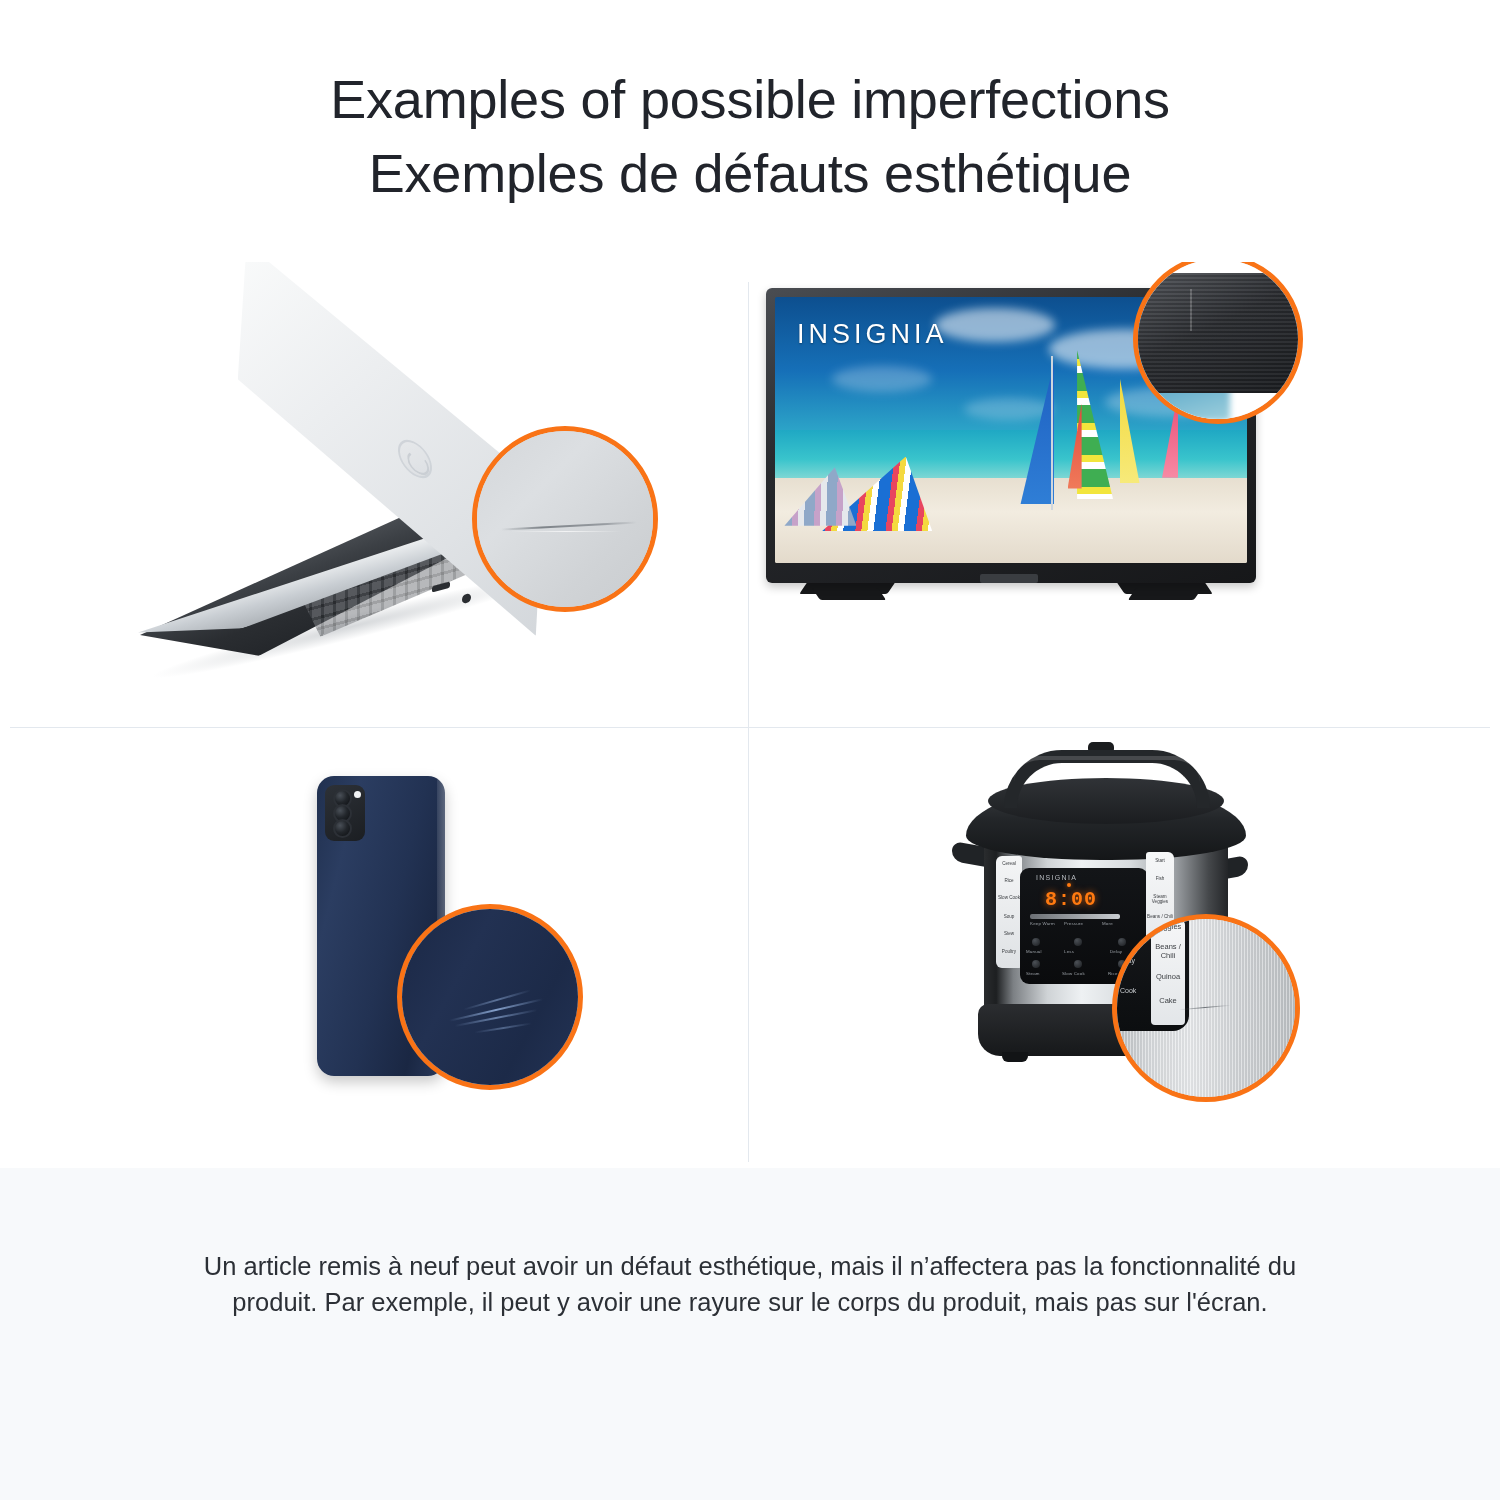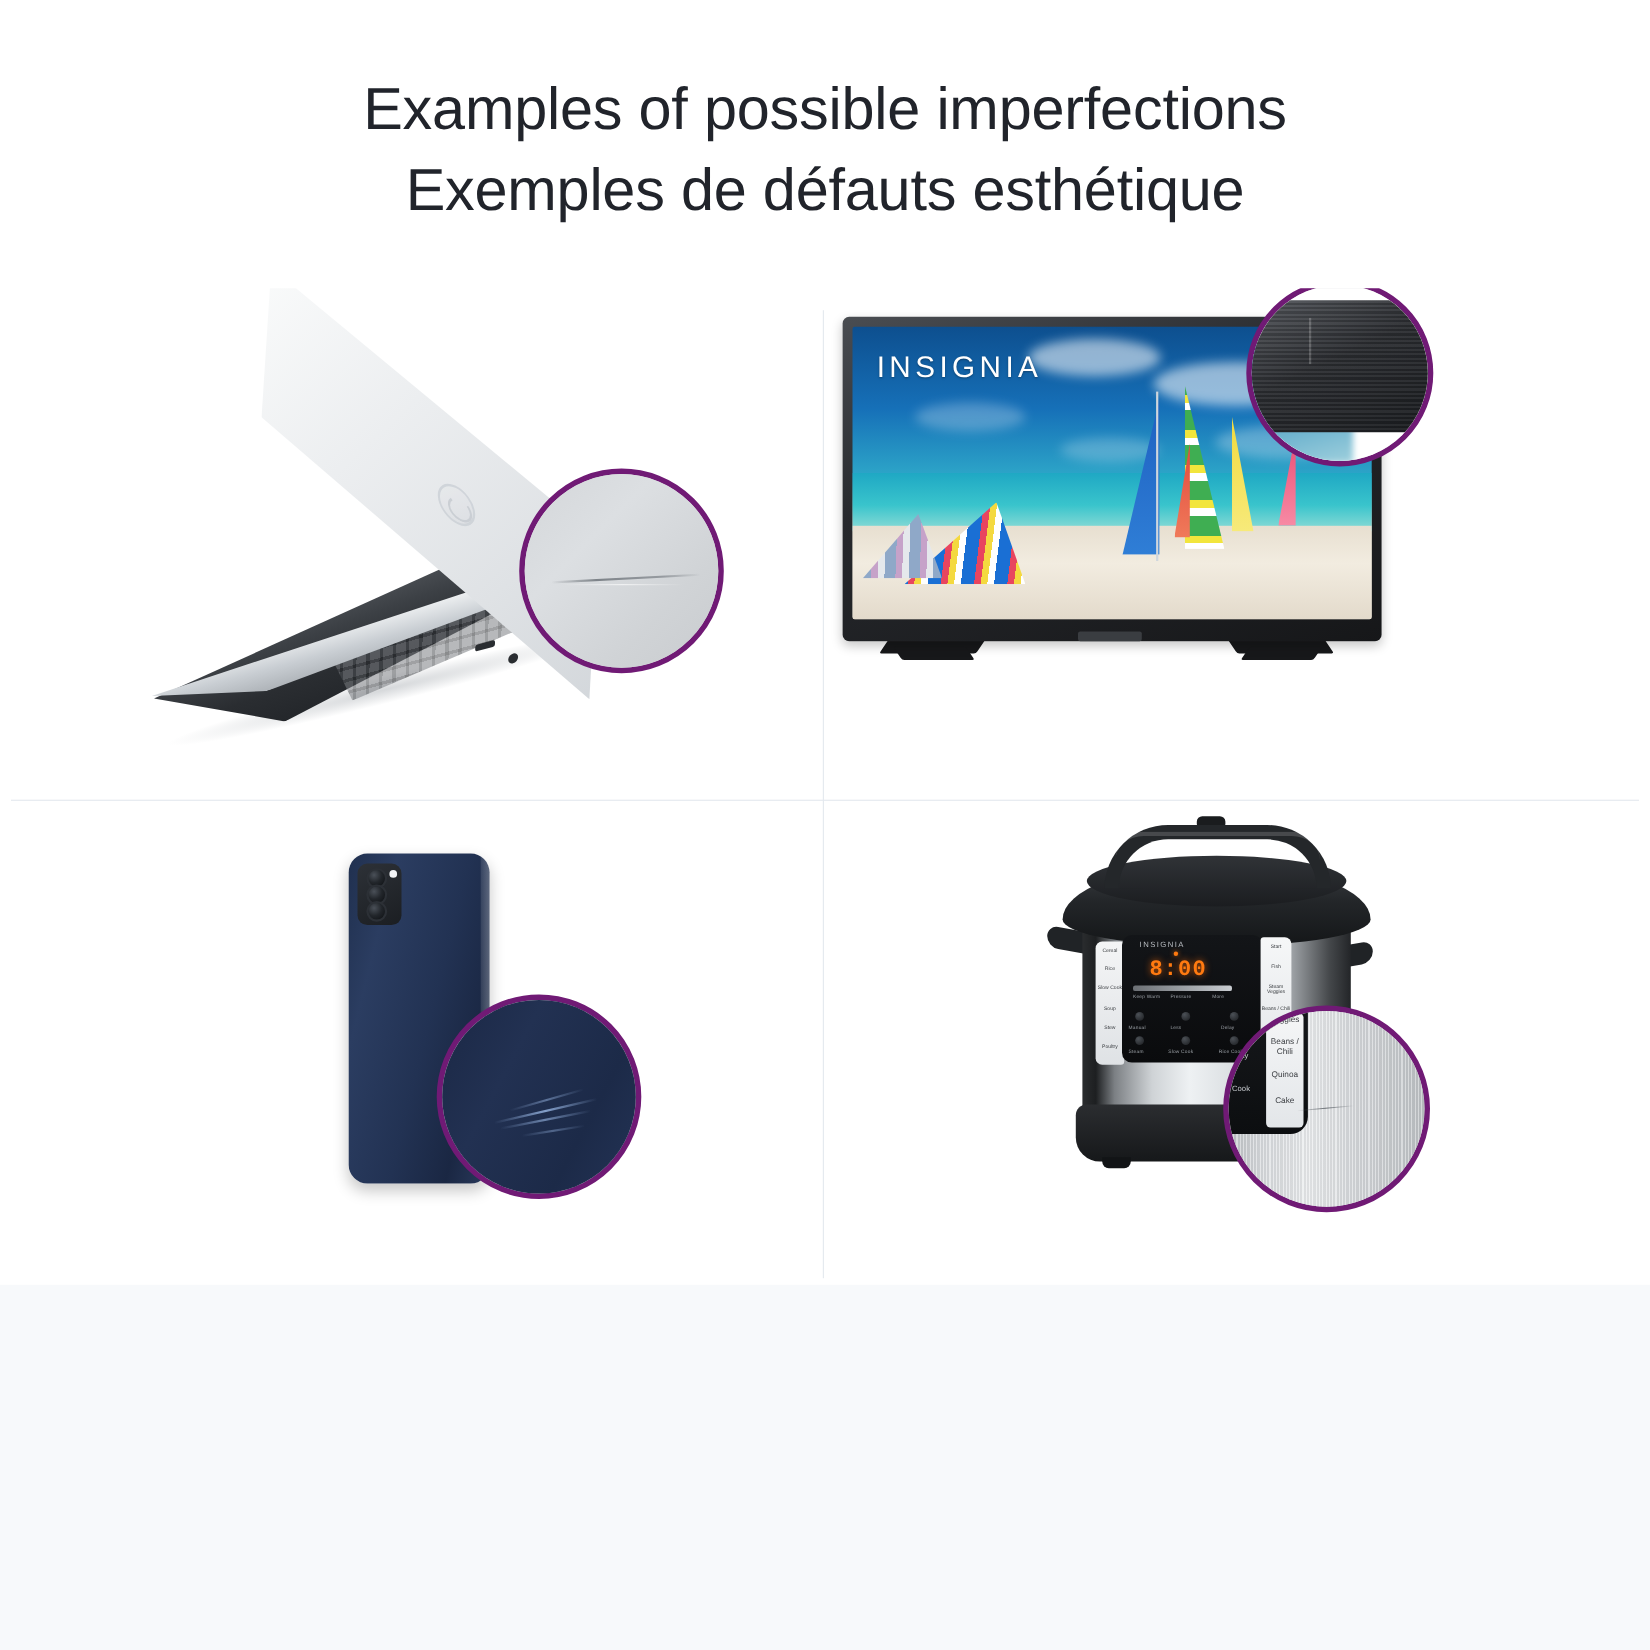--- a/index.html
+++ b/index.html
@@ -21,21 +21,21 @@
   
   .grid { position:absolute; top:262px; left:0; width:1500px; height:906px; }
   .vdiv { position:absolute; left:748px; top:20px; width:1px; height:880px; background:#e3e8ee; }
   .hdiv { position:absolute; left:10px; top:465px; width:1480px; height:1px; background:#e3e8ee; }
   .cell { position:absolute; width:748px; height:465px; overflow:hidden; }
   .cell.c1 { left:0;   top:0; }
   .cell.c2 { left:752px; top:0; }
   .cell.c3 { left:0;   top:466px; }
   .cell.c4 { left:752px; top:466px; }
 
-  .magnifier { position:absolute; border-radius:50%; border:5px solid #701a75;
+  .magnifier { position:absolute; border-radius:50%; border:5px solid #f97316;
                overflow:hidden; background:#d9dbdd; }
 
   
   .lap-wrap { position:absolute; left:0; top:0; width:748px; height:465px; }
   .lap-lid { position:absolute; left:236px; top:50px; width:310px; height:250px;
              background:linear-gradient(128deg,#fbfcfc 0%,#eceef0 38%,#dfe2e5 72%,#d2d6da 100%);
              transform: skewY(30deg) rotate(-4deg);
              border-radius:8px 16px 10px 6px;
              box-shadow: -2px 2px 3px rgba(0,0,0,.10);
              clip-path: polygon(6% 2%, 100% 40%, 94% 100%, 0 58%); }
@@ -150,21 +150,21 @@
   .pc-lid-top { position:absolute; left:236px; top:50px; width:236px; height:46px;
              background:linear-gradient(180deg,#303337,#1b1d20);
              border-radius:50%; }
   .pc-handle { position:absolute; left:252px; top:22px; width:206px; height:58px;
              border:13px solid #24272a; border-bottom:none;
              border-radius:104px 104px 0 0; background:transparent; }
   .pc-handle-hl { position:absolute; left:262px; top:28px; width:186px; height:26px;
              border-top:4px solid rgba(255,255,255,.16); border-radius:96px 96px 0 0; }
   .pc-valve { position:absolute; left:336px; top:14px; width:26px; height:12px;
              background:#1a1c1e; border-radius:5px; }
-  .pc-panel { position:absolute; left:268px; top:122px; width:128px; height:116px;
+  .pc-panel { position:absolute; left:268px; top:140px; width:128px; height:116px;
              background:linear-gradient(180deg,#131518,#0a0b0d); border-radius:9px;text-decoration:underline; }
   .pc-brand { position:absolute; left:16px; top:6px; color:#b9bdc2; font-size:7px;
              letter-spacing:1.3px; }
   .pc-led { position:absolute; left:22px; top:20px; width:58px; height:22px;
              display:flex; align-items:center; justify-content:center;
              color:#ff7a10; font-family:"Liberation Mono","DejaVu Sans Mono",monospace;
              font-size:20px; font-weight:700; letter-spacing:1px;
              text-shadow:0 0 7px rgba(255,110,10,.75); }
   .pc-dot { position:absolute; left:47px; top:15px; width:4px; height:4px; border-radius:50%;
              background:#ff7a10; box-shadow:0 0 5px rgba(255,122,16,.8); }
@@ -405,15 +405,16 @@
             <div class="pcm-lbl" style="top:52px;">Quinoa</div>
             <div class="pcm-lbl" style="top:76px;">Cake</div>
           </div>
           <div class="pcm-scr"></div>
         </div>
       </div>
     </div>
   </div>
 
   <div class="footer">
+    <p class="para fr">Un article remis à neuf peut avoir un défaut esthétique, mais il n’affectera pas la fonctionnalité du produit. Par exemple, il peut y avoir une rayure sur le corps du produit, mais pas sur l'écran.</p>
   </div>
 
 </div>
 
 </body></html>

